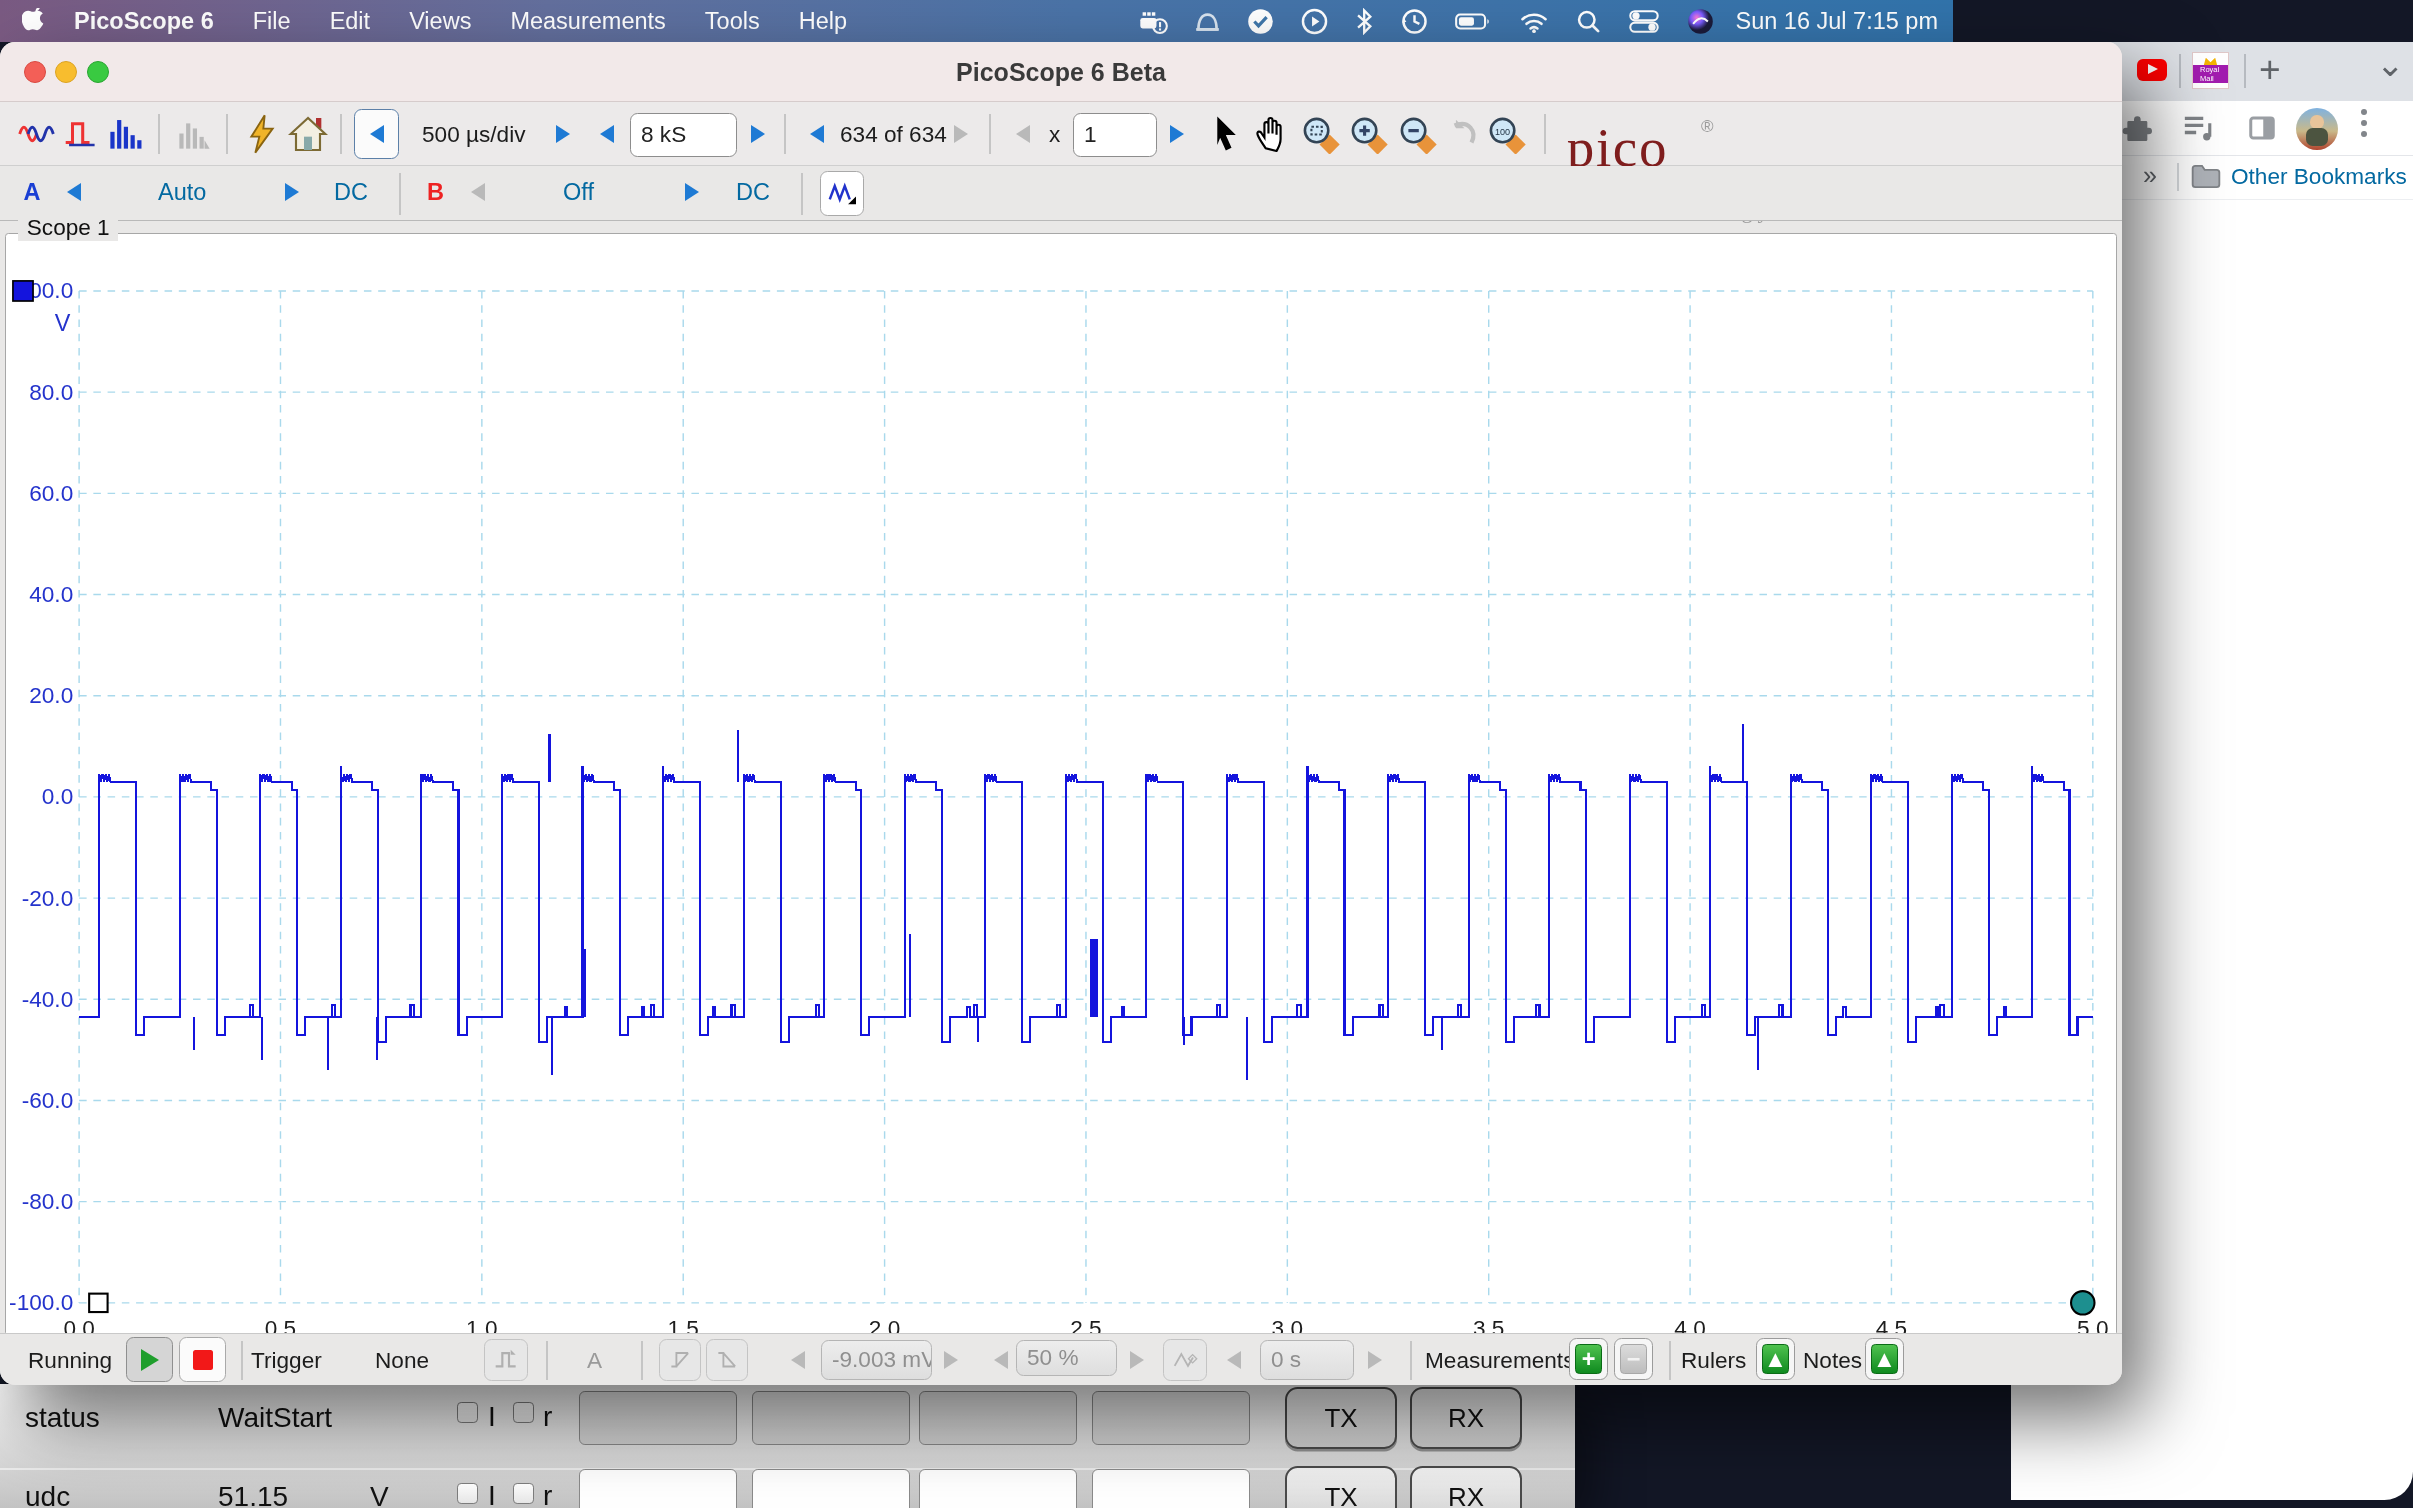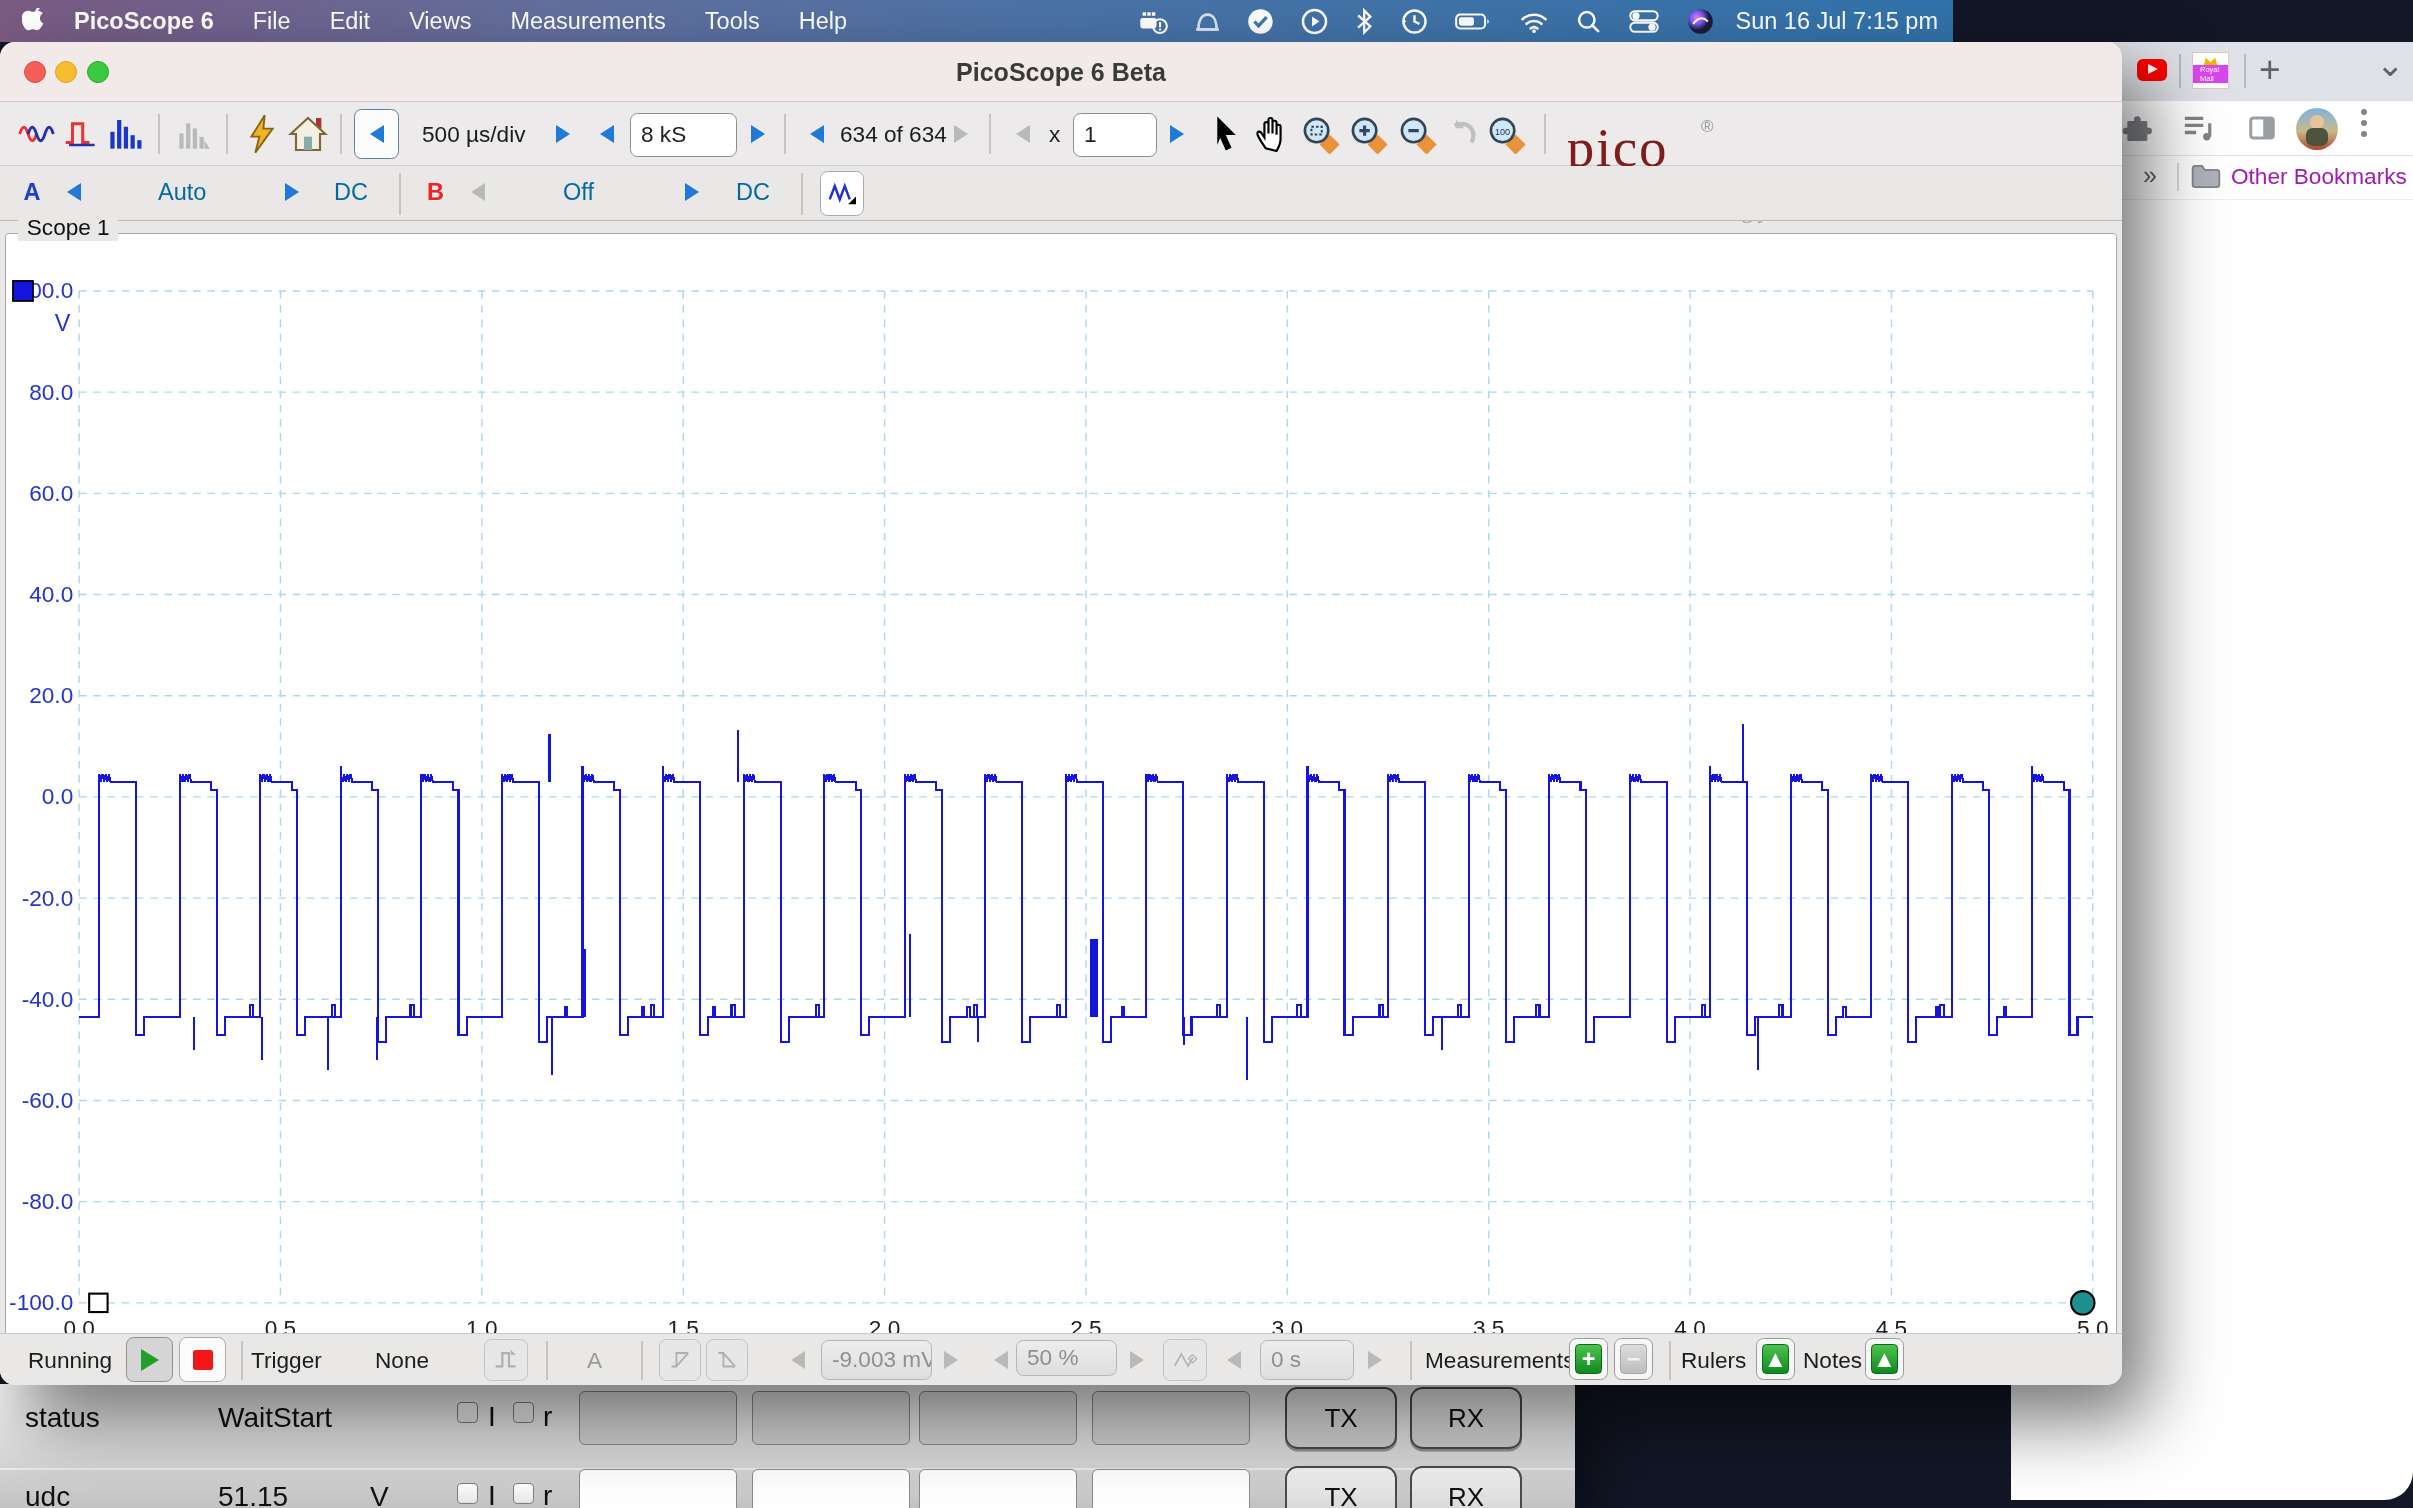--- a/index.html
+++ b/index.html
@@ -72,21 +72,21 @@
 <div id="chromewin" class="abs">
   <div id="tabstrip" class="abs">
 
     <div class="abs" style="left:126px;top:17px;width:30px;height:22px;background:#f00;border-radius:5.9px">
       <div style="position:absolute;left:11px;top:5px;width:0;height:0;border-top:5.9px solid transparent;border-bottom:5.9px solid transparent;border-left:10px solid #fff"></div>
     </div>
     <div class="abs" style="left:168px;top:11.7px;width:1.7px;height:34px;background:#b6bac0"></div>
 
     <div class="abs" style="left:181px;top:10px;width:37px;height:37px;background:#fff;border:0.8px solid #e0c8c8;display:flex;flex-direction:column;align-items:center;justify-content:center">
       <div style="width:13.4px;height:7.5px;background:#f4b400;clip-path:polygon(0 100%,15% 0,50% 60%,85% 0,100% 100%)"></div>
-      <div style="font-size:7.5px;color:#e00;background:#d946ef;color:#fff;padding:0 7px;margin-top:0">Royal Mail</div>
+      <div style="font-size:7.5px;color:#e00;background:#a21caf;color:#fff;padding:0 7px;margin-top:0">Royal Mail</div>
     </div>
     <div class="abs" style="left:233px;top:11.7px;width:1.7px;height:34px;background:#b6bac0"></div>
     <div class="abs cicon" style="left:248px;top:6.7px;font-size:37px;font-weight:300">+</div>
     <div class="abs cicon" style="left:365px;top:1.7px;font-size:34px">⌄</div>
   </div>
   <div id="chrometoolbar" class="abs">
     <svg class="abs" style="left:111px;top:11.7px" width="32" height="32" viewBox="0 0 24 24">
         <path fill="#808488" d="M20 11h-1V7a1 1 0 0 0-1-1h-4V5a2.5 2.5 0 1 0-5 0v1H5a1 1 0 0 0-1 1v4H3a2.5 2.5 0 1 0 0 5h1v4a1 1 0 0 0 1 1h13a1 1 0 0 0 1-1v-4h1a2.5 2.5 0 1 0 0-5z"></path>
       </svg>
     <svg class="abs" style="left:171px;top:13.4px" width="34" height="28.5" viewBox="0 0 24 20">
@@ -109,21 +109,21 @@
       <div style="width:5.9px;height:5.9px;border-radius:50%;background:#82868b"></div>
       <div style="width:5.9px;height:5.9px;border-radius:50%;background:#82868b"></div>
     </div>
   </div>
   <div id="bookmarksbar" class="abs">
     <div class="abs cicon" style="left:132px;top:5px;font-size:25px">»</div>
     <div class="abs" style="left:166px;top:6.7px;width:1.7px;height:28.5px;background:#d5d8dc"></div>
     <svg class="abs" style="left:179px;top:6.7px" width="32" height="27" viewBox="0 0 24 20">
         <path d="M2 4a2 2 0 0 1 2-2h5l2 3h9a2 2 0 0 1 2 2v9a2 2 0 0 1-2 2H4a2 2 0 0 1-2-2z" fill="#aeb2b8" stroke="#808488" stroke-width="1.4"></path>
       </svg>
-    <div class="abs" style="left:220px;top:8.4px;font-size:22.6px;color:#a21caf;white-space:nowrap">Other Bookmarks</div>
+    <div class="abs" style="left:220px;top:8.4px;font-size:22.6px;color:#0369a1;white-space:nowrap">Other Bookmarks</div>
   </div>
 </div>
 
 <div id="statuswin" class="abs">
 
   <div class="abs srow-label" style="left:25px;top:18.4px">status</div>
   <div class="abs srow-label" style="left:218px;top:18.4px">WaitStart</div>
   <div class="abs checkbox" style="left:457px;top:18.4px"></div>
   <div class="abs srow-label" style="left:488px;top:17px">I</div>
   <div class="abs checkbox" style="left:513px;top:18.4px"></div>

